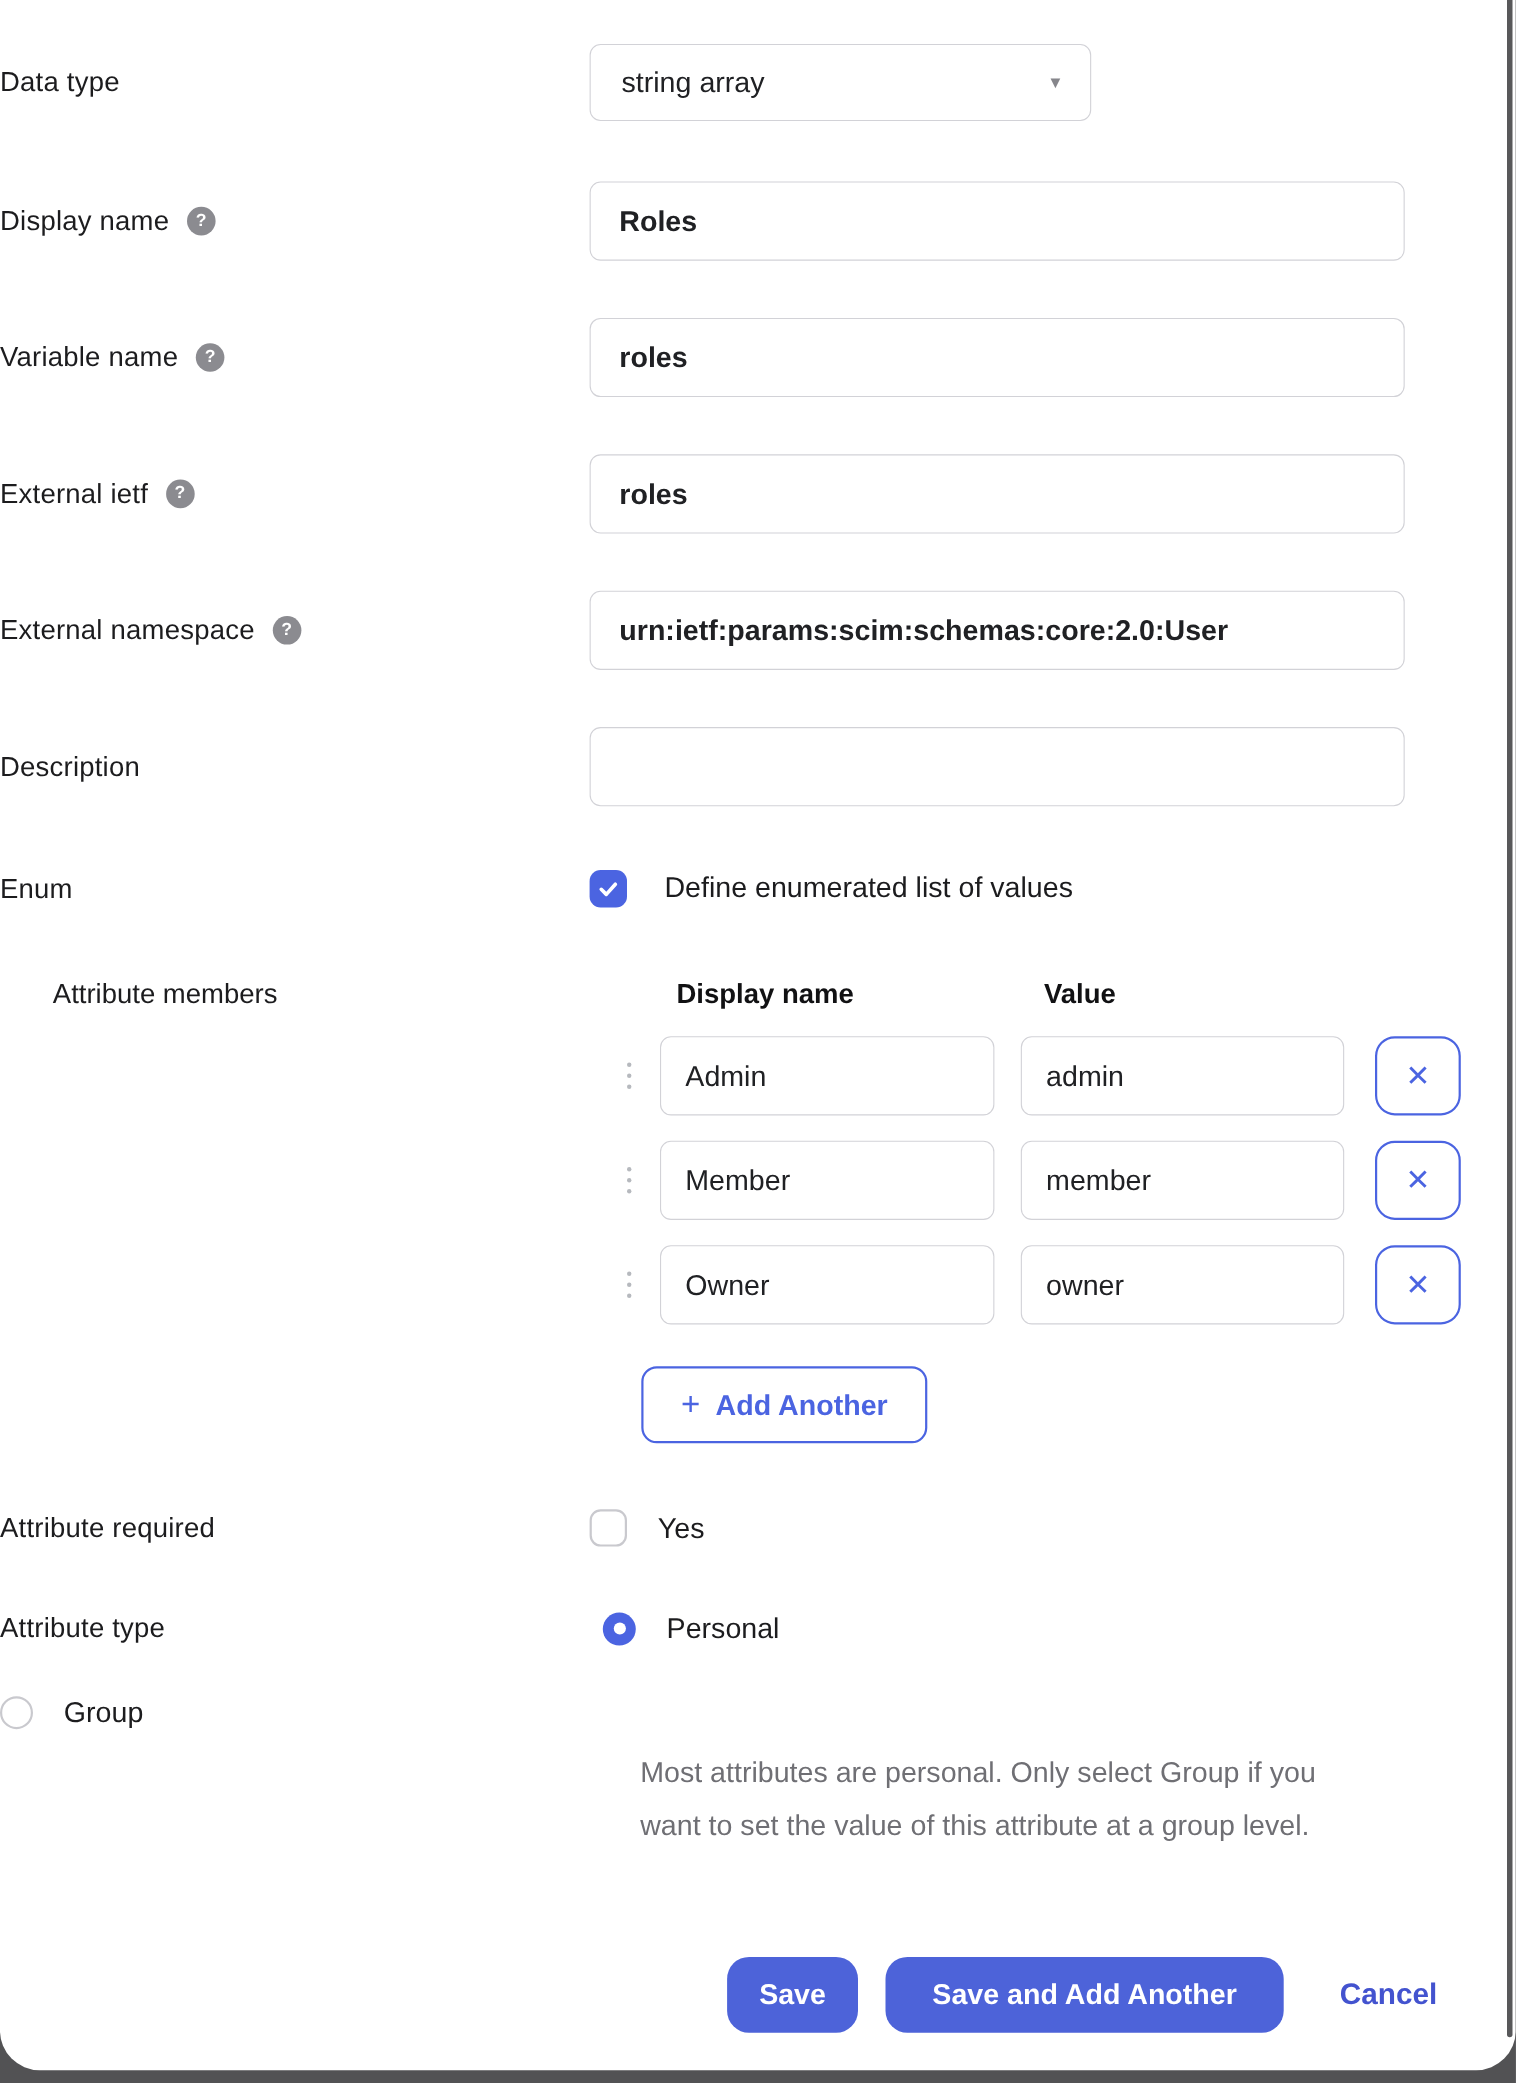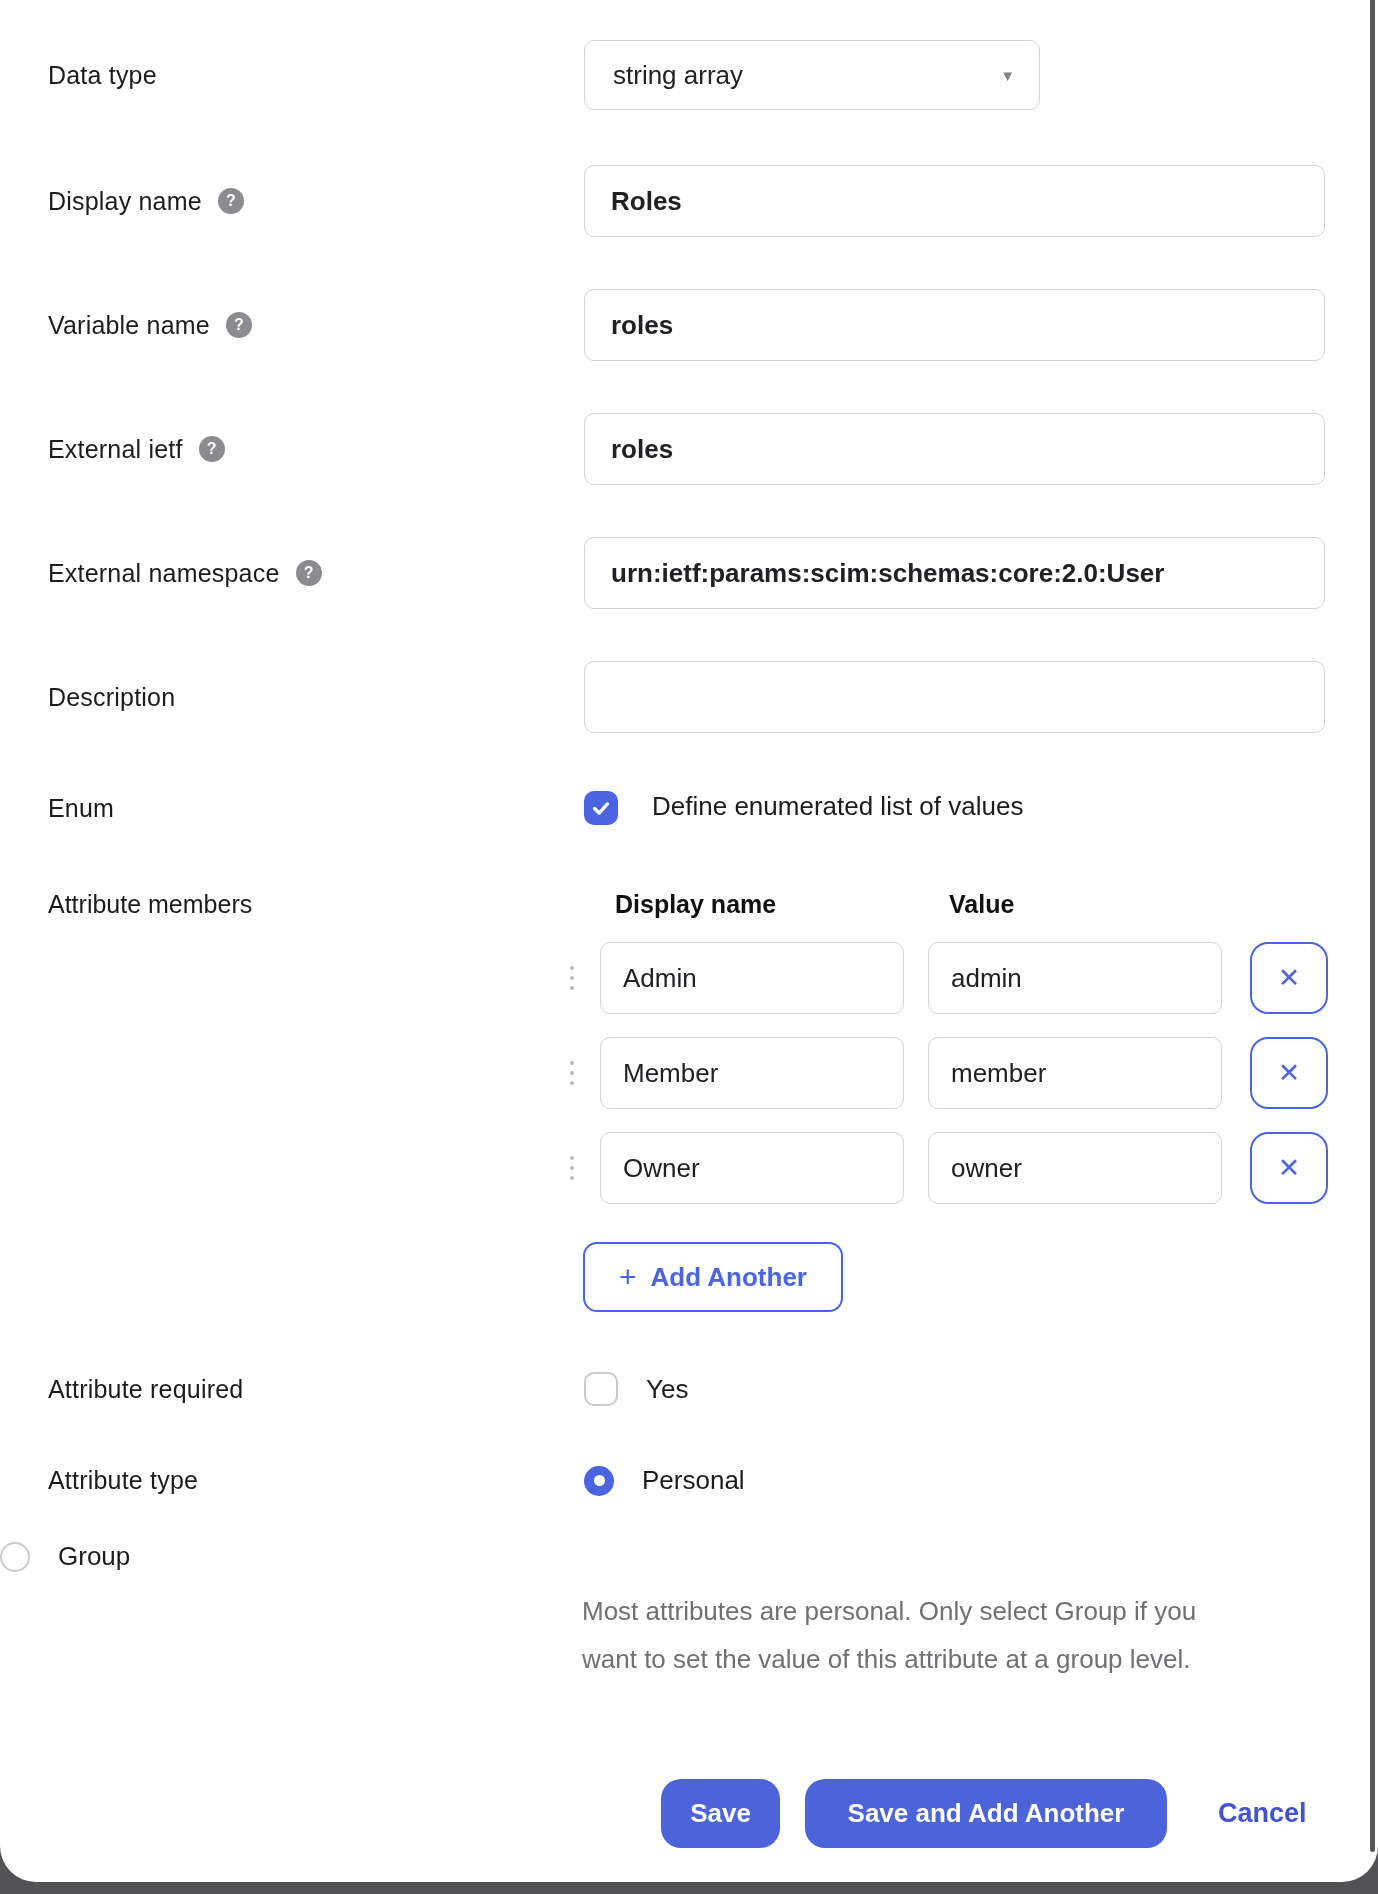--- a/index.html
+++ b/index.html
@@ -14,21 +14,21 @@
   .content {
     position:absolute; top:0; left:0; width:1378px; height:1882px;
     background:#ffffff; border-radius:0 0 36px 36px; overflow:hidden;
     padding-top:40px;
   }
   .scroll-thumb {
     position:absolute; top:0; right:3px; width:5px; height:1852px;
     background:#58585a; border-radius:0 0 3px 3px; z-index:9;
   }
   
-  .frow { display:flex; align-items:center; padding-left:48px; }
+  .frow { display:flex; align-items:center; }
   .flabel { display:flex; align-items:center; gap:16px; width:536px; flex:none; }
   .lbl { font-size:25px; color:#1c1c1e; letter-spacing:0.2px; }
   .help {
     width:26px; height:26px; border-radius:50%; background:#8b8b90; flex:none;
     color:#ffffff; font-size:16px; font-weight:bold; line-height:26px; text-align:center;
   }
   
   .text-input {
     width:741px; height:72px; border:1.5px solid #d2d2d7; border-radius:10px;
     padding:0 26px; font-family:"Liberation Sans",sans-serif;
@@ -77,21 +77,21 @@
   .add-btn {
     width:260px; height:70px; border:2px solid #4b64e1; border-radius:14px; background:#fff;
     display:flex; align-items:center; justify-content:center; gap:14px; cursor:pointer;
   }
   .add-btn .plus { font-size:30px; color:#4b64e1; font-weight:400; }
   .add-btn .add-txt { font-size:26px; font-weight:bold; color:#4b64e1; }
   
   .required-row { margin-top:60px; }
   .ctl-opt { display:flex; align-items:center; gap:28px; }
   .opt-label { font-size:26px; color:#1c1c1e; }
-  .type-row { margin-top:59px; }
+  .type-row { margin-top:59px;gap:12px; }
   .radio-on {
     width:30px; height:30px; border-radius:50%; background:#4b64e1; flex:none;
     display:flex; align-items:center; justify-content:center; cursor:pointer;
   }
   .radio-on .dot { width:11px; height:11px; border-radius:50%; background:#fff; }
   .radio-off {
     width:30px; height:30px; border-radius:50%; background:#fff; flex:none;
     border:2.5px solid #c9c9ce; cursor:pointer;
   }
   .group-row { margin-top:45px; display:flex; align-items:center; gap:28px; }

